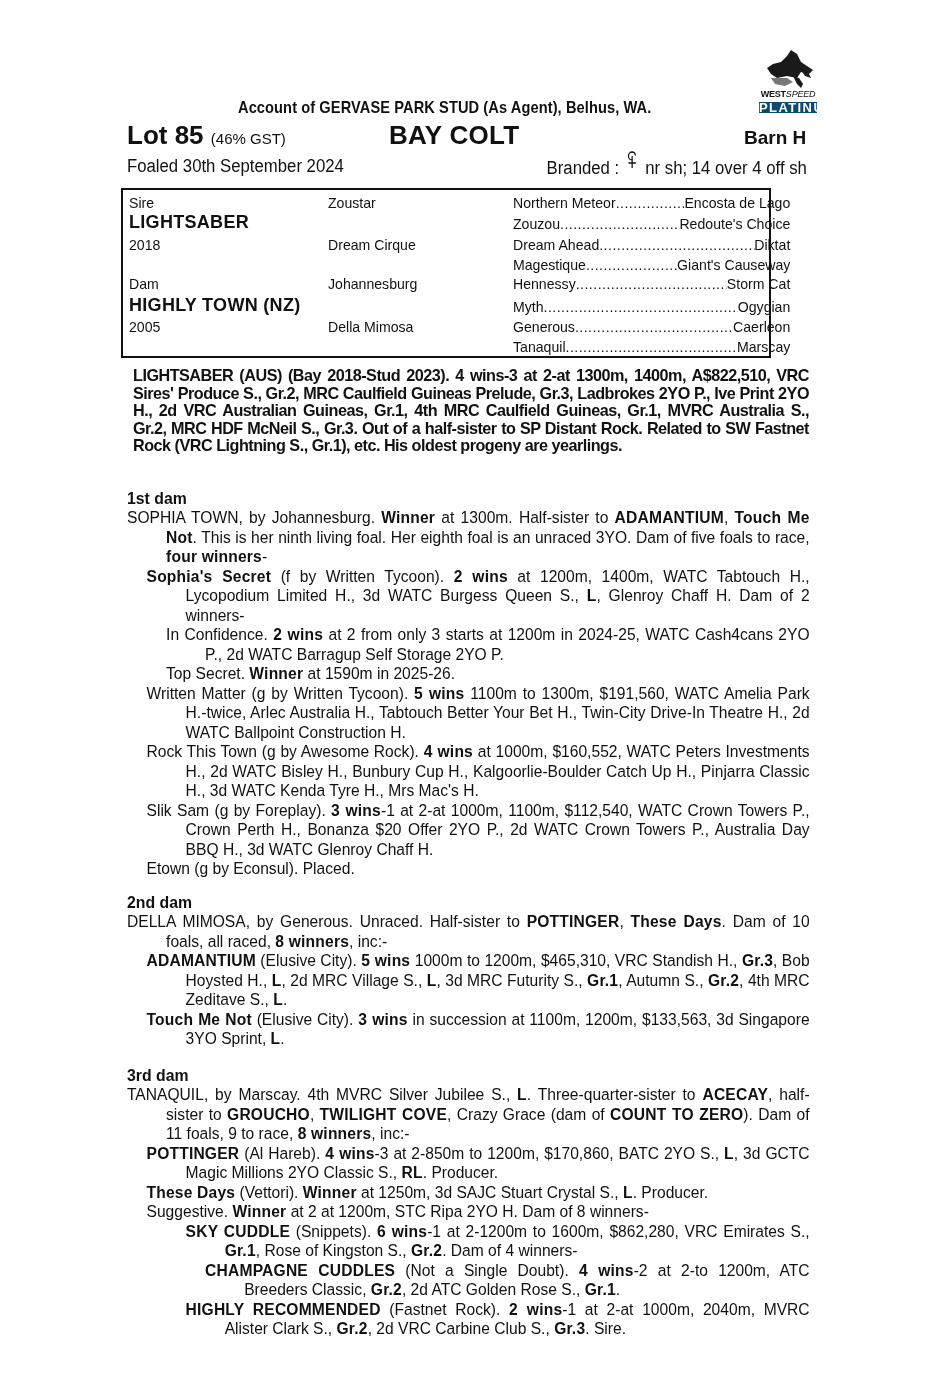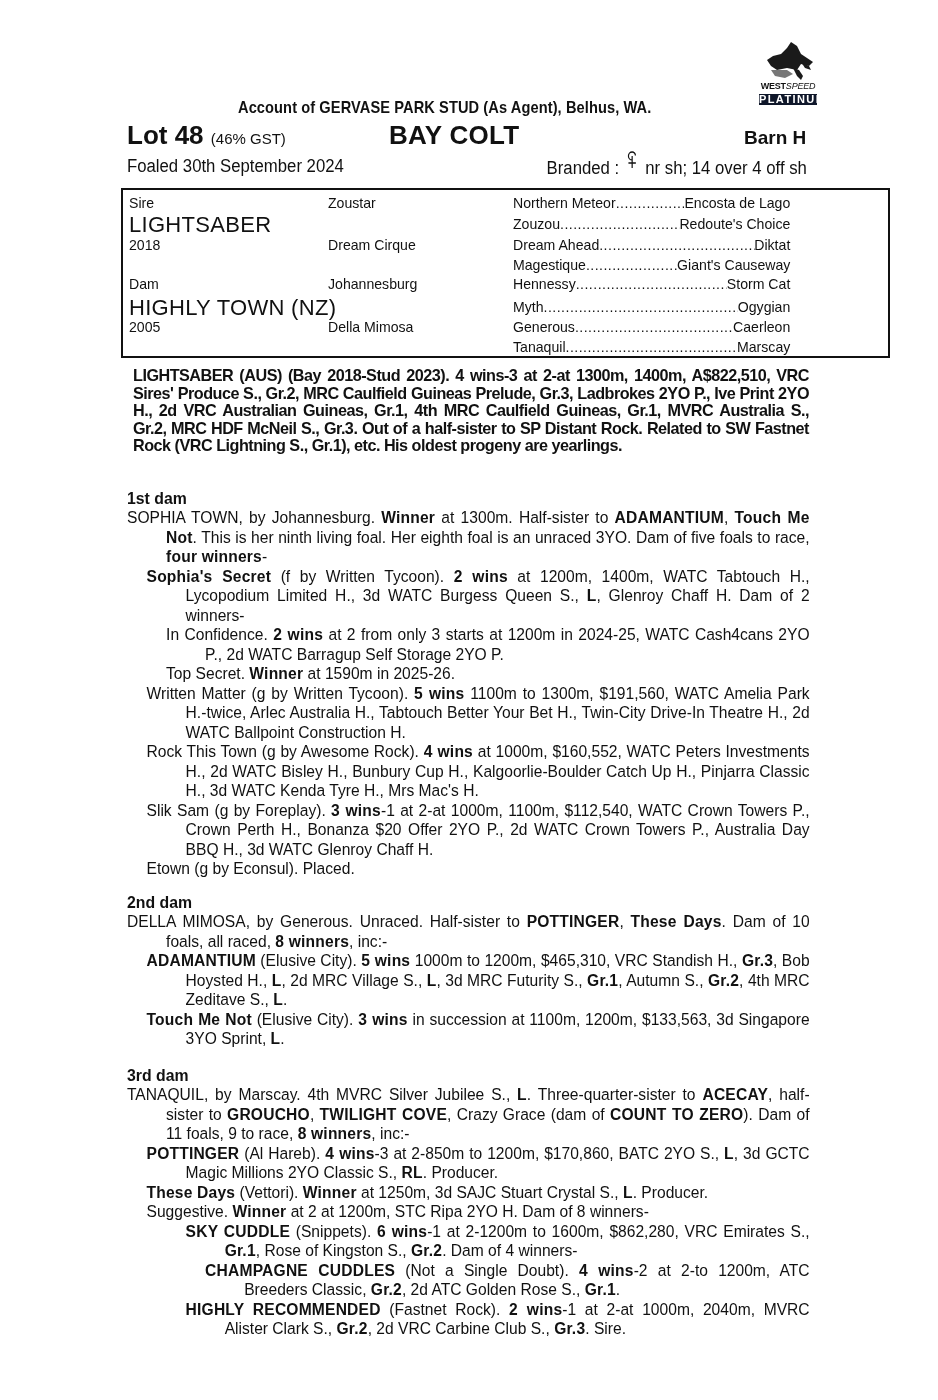--- a/index.html
+++ b/index.html
@@ -1,32 +1,32 @@
 <!DOCTYPE html>
 <html><head>
 <meta charset="utf-8">
 <style>
   html, body { margin: 0; padding: 0; background: #ffffff; }
   body { width: 938px; height: 1400px; position: relative; color: #111; font-family: "Liberation Sans", sans-serif; overflow: hidden; }
   .abs { position: absolute; }
-  .logo { left: 757px; top: 40px; width: 62px; height: 68px; }
+  .logo { left: 757px; top: 48px; width: 62px; height: 68px; }
   .logo-brand { position:absolute; left:2px; top:41px; width:58px; text-align:center; font-size:9px; font-weight:bold; letter-spacing:-0.2px; font-family:"Liberation Sans Narrow","Liberation Sans",sans-serif; }
   .logo-brand i { font-weight: normal; }
-  .logo-plat { position:absolute; left:2px; top:54px; width:58px; height:11px; background:#0f172a; color:#fff; font-size:11px; font-weight:bold; letter-spacing:1.4px; text-align:center; line-height:11px; }
+  .logo-plat { position:absolute; left:2px; top:54px; width:58px; height:11px; background:#0c4a6e; color:#fff; font-size:13px; font-weight:bold; letter-spacing:1.4px; text-align:center; line-height:11px; }
   .account { left: 238px; top: 98px; font-size: 17px; font-weight: bold; transform: scaleX(0.86); transform-origin: left top; white-space: nowrap; letter-spacing:0.1px; }
   .lot { left: 127px; top: 120px; font-size: 26px; font-weight: 900; white-space: nowrap; }
   .lot .gst { font-size: 15px; font-weight: normal; }
   .colt { left: 389px; top: 120px; font-size: 26px; font-weight: 900; white-space: nowrap; letter-spacing:0.3px; }
   .barn { left: 735px; top: 127px; font-size: 19px; font-weight: bold; white-space: nowrap; margin-left: 9px; }
   .foaled { left: 127px; top: 156px; font-size: 18px; font-weight: normal; transform: scaleX(0.93); transform-origin:left top; white-space: nowrap; }
   .branded { right: 131px; top: 156px; font-size: 18px; white-space: nowrap; transform: scaleX(0.93); transform-origin:right top; }
   .brand-sym { display:inline-block; font-size:17px; position:relative; top:-5px; margin: 0 2px; }
-  .pedigree { left: 121px; top: 188px; width: 769px; height: 170px; border: 2px solid #111; box-sizing: border-box; }
+  .pedigree { left: 121px; top: 188px; width: 650px; height: 170px; border: 2px solid #111; box-sizing: border-box; }
   .ped-cell { position: absolute; font-size: 15px; white-space: nowrap; transform: scaleX(0.94); transform-origin: left top; }
-  .ped-bold { font-size: 22px; font-weight: 400; transform: none; letter-spacing: 0.3px; }
+  .ped-bold { font-size: 18px; font-weight: 700; transform: none; letter-spacing: 0.3px; }
   .ped-row { position:absolute; left: 390px; width: 295px; font-size: 15px; display:flex; white-space:nowrap; transform: scaleX(0.94); transform-origin: left top; }
   .ped-row .l { flex: none; }
   .ped-row .dots { flex: 1; overflow: hidden; letter-spacing: 0.5px; }
   .ped-row .dots::before { content: "......................................................................................"; }
   .ped-row .r { flex: none; }
   .sire-desc { left: 133px; top: 367px; width: 676px; font-size: 16.2px; font-weight: 900; line-height: 17.6px; text-align: justify; letter-spacing: -0.5px; }
   .section { left: 127px; width: 683px; font-size: 16.8px; line-height: 19.5px; }
   .section h3 { margin: 0; font-size: 17px; font-weight: 900; line-height: 19px; }
   .section p { margin: 0; text-align: justify; }
   .section b { font-weight: 900; letter-spacing: 0.2px; }
@@ -45,21 +45,21 @@
     <path d="M34 2 L40 6 L44 14 L50 18 L56 22 L52 26 L44 24 L40 30 L30 28 L20 30 L14 26 L10 20 L16 16 L24 14 L30 8 Z" fill="#1a1a1a"></path>
     <path d="M14 30 L30 30 L36 34 L28 38 L18 36 Z" fill="#777"></path>
     <path d="M36 28 L42 30 L46 36 L44 40 L40 36 L38 32 Z" fill="#1a1a1a"></path>
     <path d="M44 22 L52 26 L54 30 L48 28 Z" fill="#1a1a1a"></path>
   </svg>
   <div class="logo-brand"><span>WEST</span><i>SPEED</i></div>
   <div class="logo-plat">PLATINUM</div>
 </div>
 
 <div class="abs account">Account of GERVASE PARK STUD (As Agent), Belhus, WA.</div>
-<div class="abs lot"><span>Lot 48</span> <span class="gst">(46% GST)</span></div>
+<div class="abs lot"><span>Lot 85</span> <span class="gst">(46% GST)</span></div>
 <div class="abs colt">BAY COLT</div>
 <div class="abs barn">Barn H</div>
 <div class="abs foaled">Foaled 30th September 2024</div>
 <div class="abs branded">
   <span>Branded :</span>
   <span class="brand-sym">
     <svg width="14" height="18" viewBox="0 0 14 18">
         <path d="M7 1 A4 4 0 1 0 7 9 M7 5 L7 17 M3 12 L11 12 M7 1 A3.5 3.5 0 0 1 10.5 4.5" fill="none" stroke="#111" stroke-width="1.3"></path>
       </svg>
   </span>

